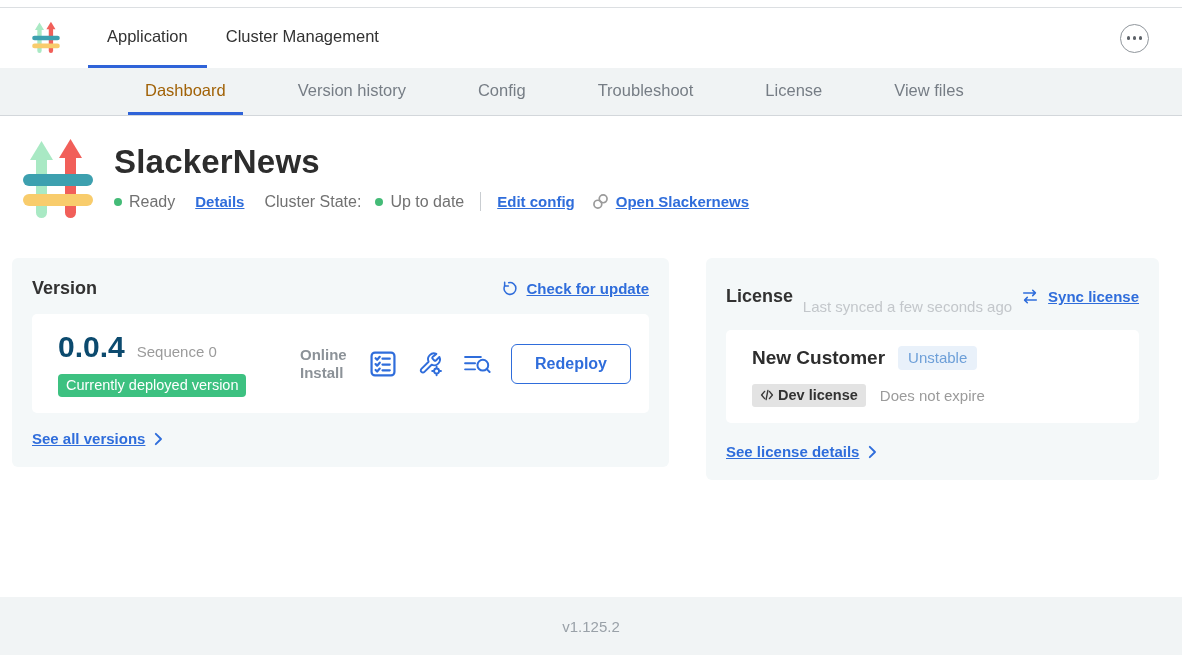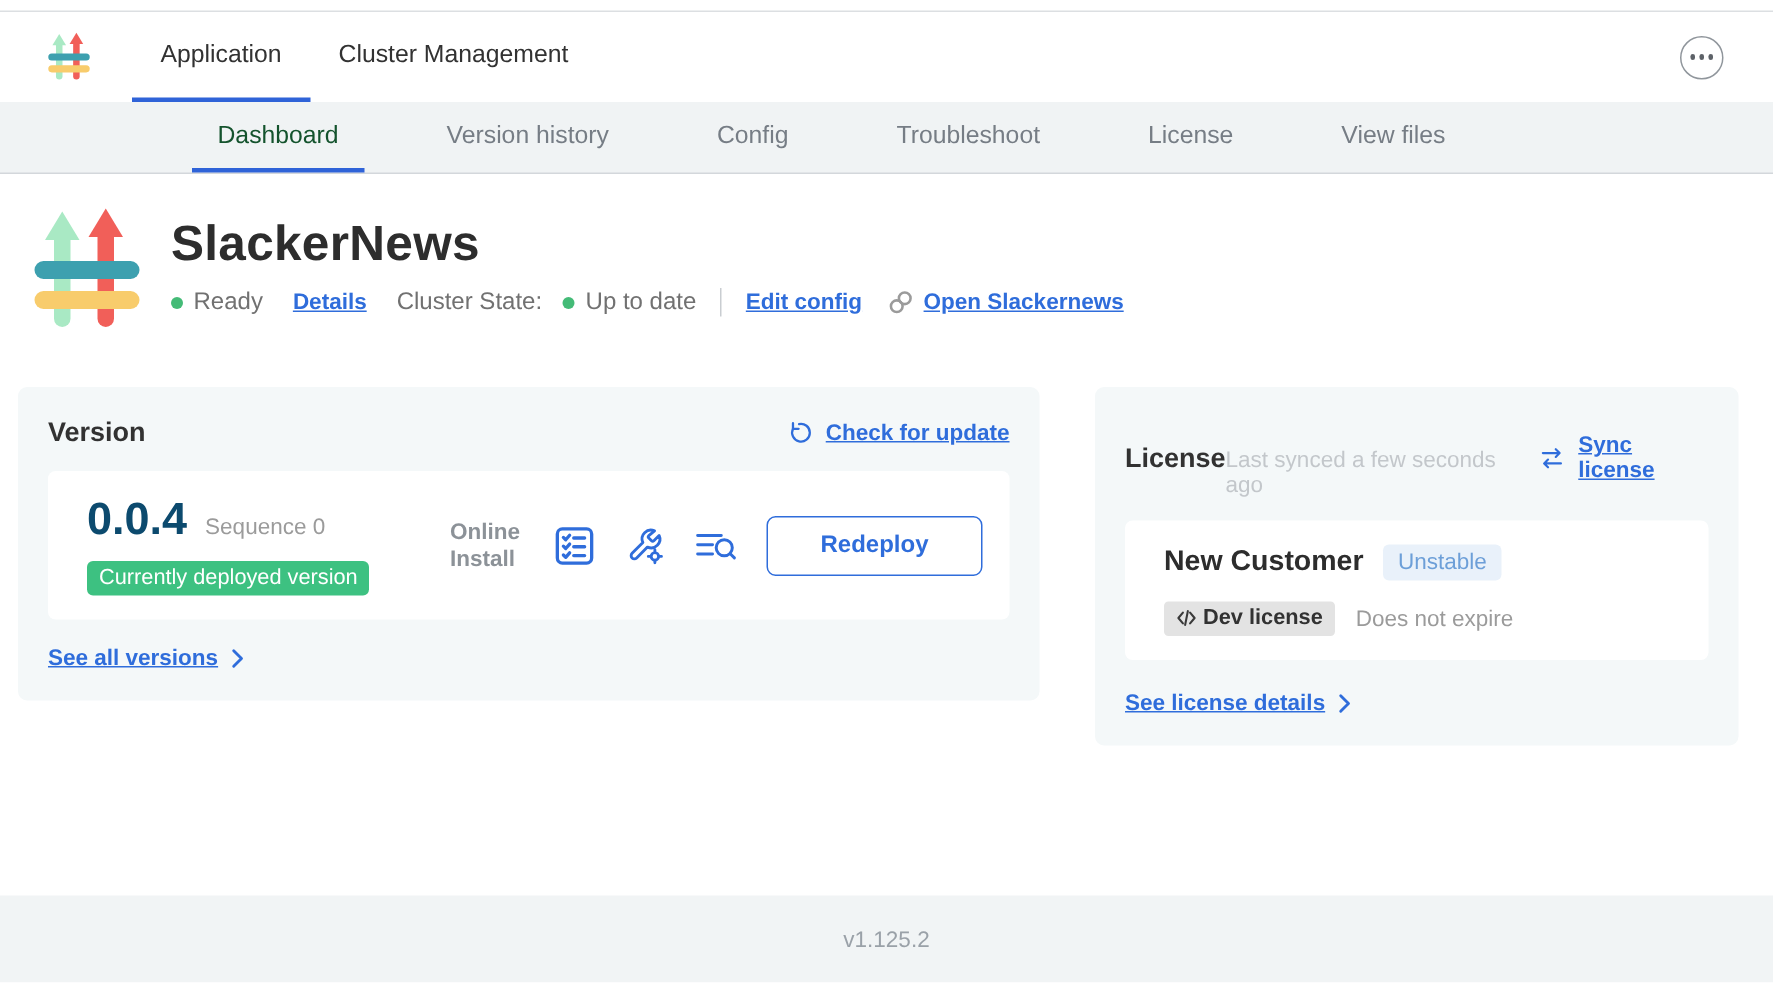--- a/index.html
+++ b/index.html
@@ -22,21 +22,21 @@
     width:29px; height:29px; border-radius:50%; border:1px solid #90969c;
     background:#fff; display:flex; align-items:center; justify-content:center; cursor:pointer; }
   .ellipsis-btn .dots { display:flex; gap:2.5px; }
   .ellipsis-btn .dots i { width:3.5px; height:3.5px; border-radius:50%; background:#5d6268; }
 
   
   .subnav { height:48px; background:#f0f3f4; border-bottom:1px solid #d3d7db;
     display:flex; padding-left:109px; }
   .subnav-tab { display:flex; align-items:center; padding:0 17px; margin:0 19px;
     font-size:16.5px; color:#767d85; cursor:pointer; border-bottom:3px solid transparent; }
-  .subnav-tab.active { color:#14532d; border-bottom-color:#2f63d8; }
+  .subnav-tab.active { color:#a16207; border-bottom-color:#2f63d8; }
 
   
   .app-header { display:flex; margin:21px 0 0 20px; }
   .logo-large { width:76px; height:86px; }
   .app-header-text { margin-left:18px; padding-top:6px; }
   .app-title { font-size:33px; font-weight:700; color:#2d2d2d; letter-spacing:.2px; }
   .status-row { display:flex; align-items:center; margin-top:11px; font-size:16px; color:#717171; }
   .dot { width:8px; height:8px; border-radius:50%; background:#44bb77; display:inline-block; }
   .status-row .dot { margin-right:7px; }
   a.link { color:#2f6ddb; font-weight:600; font-size:15px; text-decoration:underline; cursor:pointer; }
@@ -59,21 +59,21 @@
   .version-num-row { display:flex; align-items:baseline; gap:12px; }
   .version-num { font-size:30px; font-weight:700; color:#0c4a6e; }
   .sequence { font-size:15px; color:#9b9b9b; }
   .badge-deployed { display:inline-block; margin-top:10px; background:#3dc181; color:#fff;
     font-size:14.5px; padding:3px 8px 4px; border-radius:4px; }
   .deployed-at { margin-top:8px; font-size:15px; color:#9b9b9b; line-height:1.3; width:225px; }
   .version-right { display:flex; align-items:center; gap:20px; margin-left:2px; }
   .install-type { font-size:15px; font-weight:600; color:#8c9298; width:50px; line-height:1.15; }
   .icon-btn { display:flex; align-items:center; cursor:pointer; }
   .redeploy-btn { background:#fff; border:1px solid #2f6ddb; color:#2f6ddb; font-weight:700;
-    font-size:16px; padding:10px 35px; border-radius:6px; cursor:pointer;
+    font-size:16px; padding:10px 23px; border-radius:6px; cursor:pointer;
     font-family:"Liberation Sans", sans-serif; }
   .see-link-row { display:flex; align-items:center; gap:7px; margin-top:17px; }
 
   
   .last-synced { font-size:15px; color:#c3c7cb;margin-top:20px; }
   .license-name-row { display:flex; align-items:center; }
   .customer-name { font-size:19px; font-weight:700; color:#2d2d2d; }
   .badge-channel { margin-left:13px; background:#e9f1fa; color:#6d9fd8; font-size:15px;
     padding:3px 10px 4px; border-radius:4px; }
   .license-meta-row { display:flex; align-items:center; margin-top:14px; }

